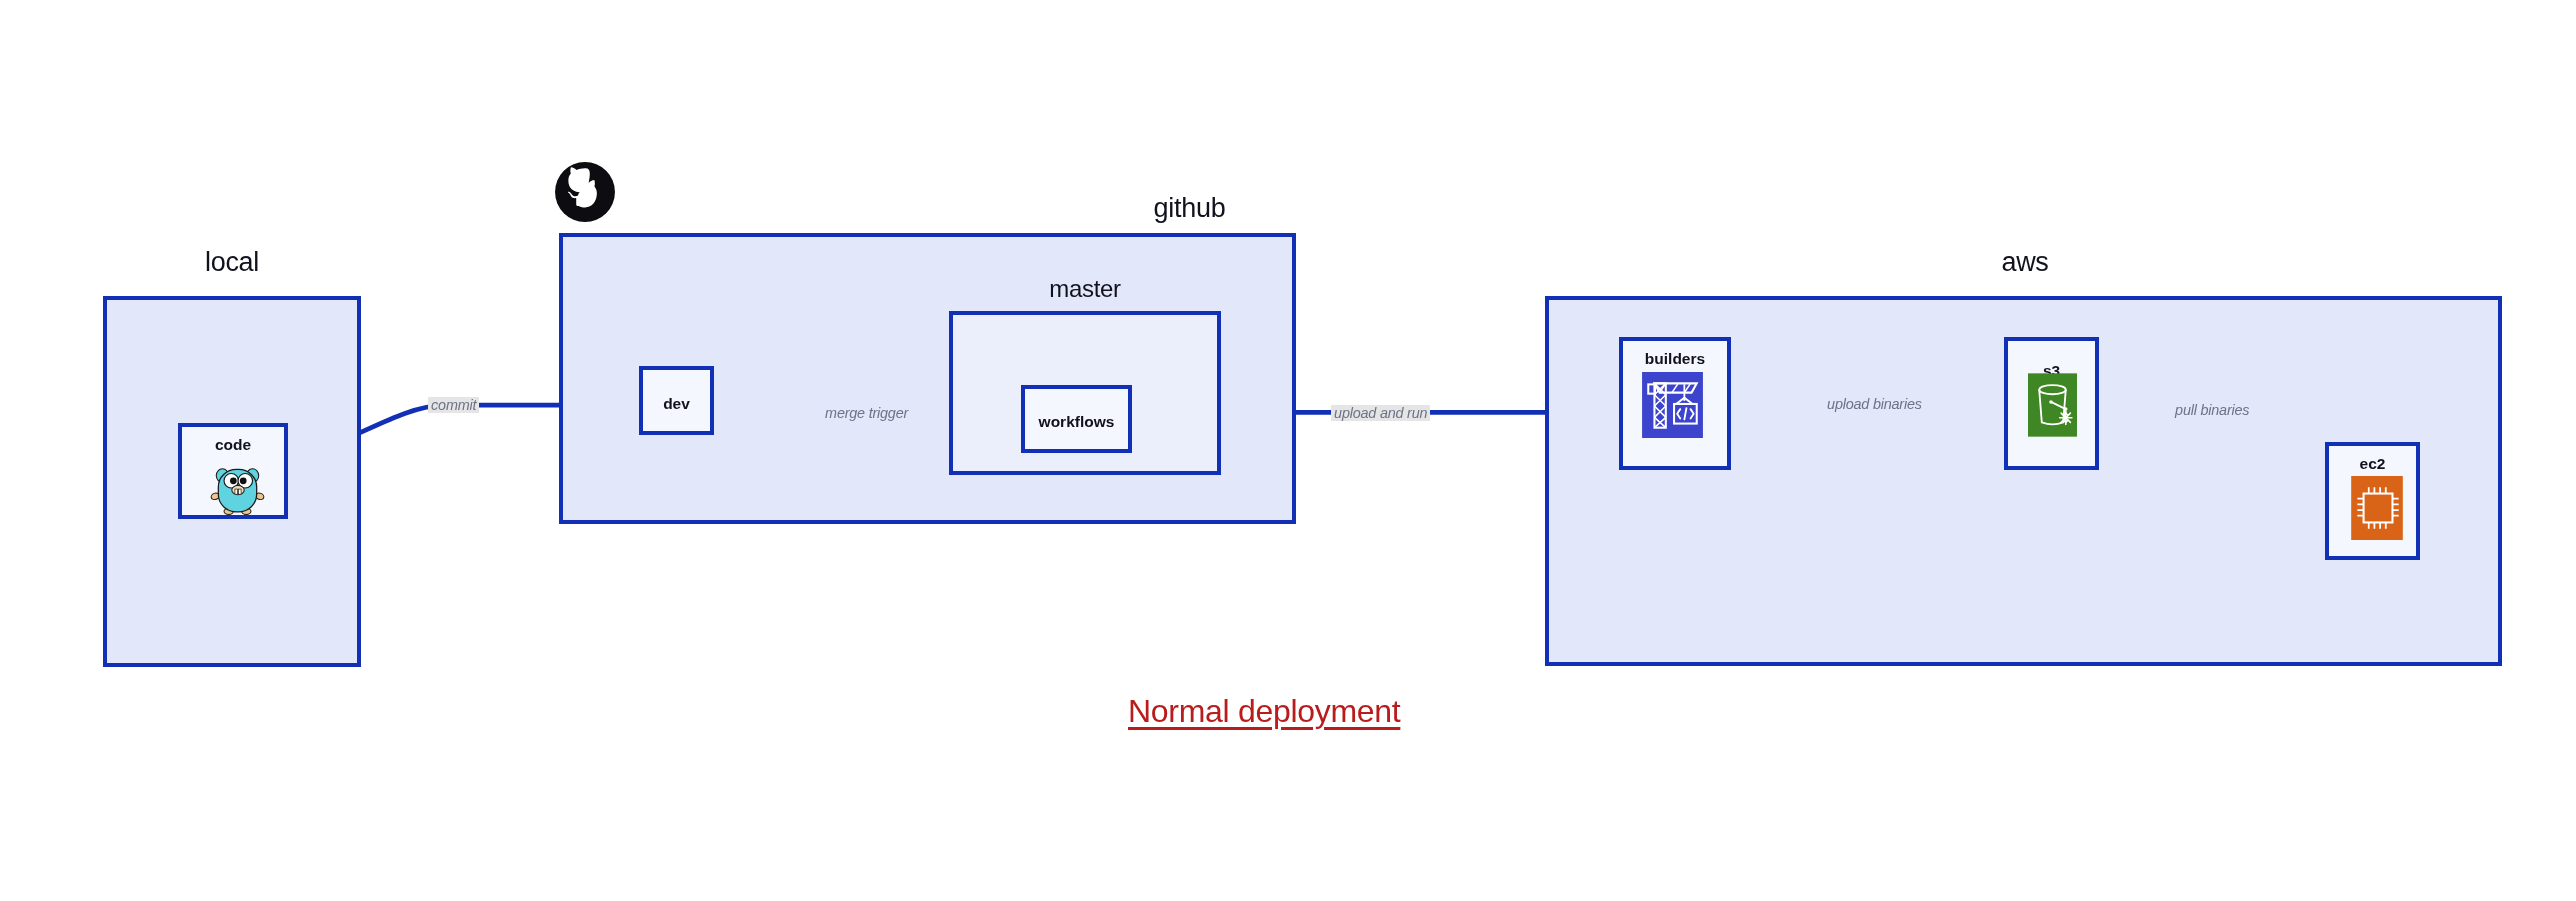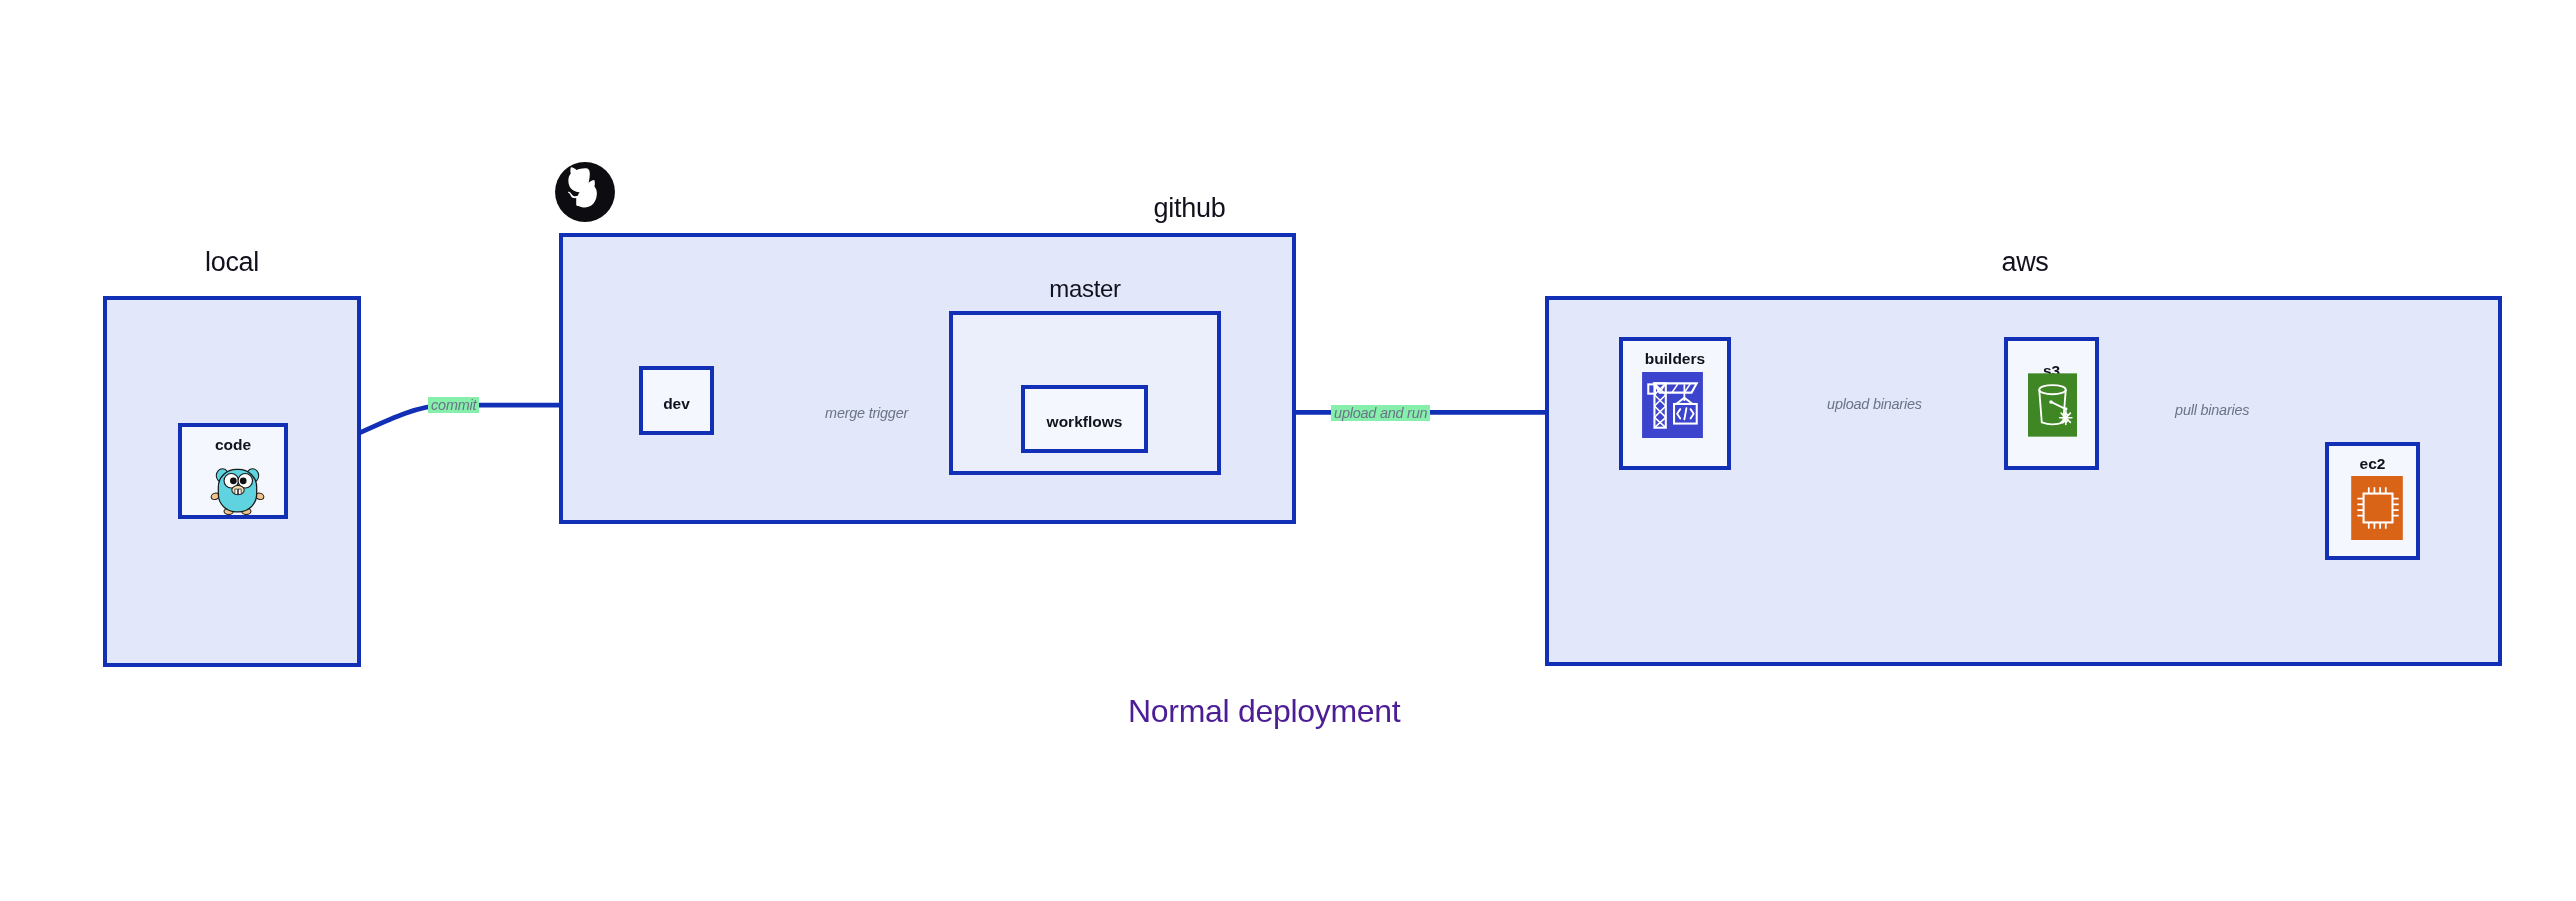--- a/index.html
+++ b/index.html
@@ -61,28 +61,29 @@
     font-style: italic;
     white-space: nowrap;
     background: transparent;
     letter-spacing: -0.2px;
   }
   .edge-label.boxed {
     background: #e2e7fa;
     padding: 0 3.1px;
   }
   .edge-label.boxed-light {
-    background: #86efac;
+    background: #e5e5e5;
     padding: 0 3.1px;
   }
   #diagram-title {
     position: absolute;
-    color: #4c1d95;
+    color: #b91c1c;
     font-size: 32px;
     font-weight: 400;
+    text-decoration: underline;
     text-underline-offset: 5.2px;
     white-space: nowrap;
     letter-spacing: -0.3px;
   }
   svg.edges {
     position: absolute;
     left: 0;
     top: 0;
     width: 2604px;
     height: 902px;
@@ -174,21 +175,21 @@
   <div class="group-label" style="left:1097px; top:193px; width:185px;">github</div>
   <div class="group-box" style="left:559px; top:233px; width:737px; height:291px;"></div>
 
   <div class="leaf-box" style="left:639px; top:366px; width:75px; height:69px;">
     <div class="node-label" style="top:25px;">dev</div>
   </div>
 
   <div class="group-label" style="left:949px; top:275px; width:272px; font-size:24px;">master</div>
   <div class="inner-box" style="left:949px; top:311px; width:272px; height:164px;"></div>
 
-  <div class="leaf-box" style="left:1021px; top:385px; width:127px; height:68px;">
+  <div class="leaf-box" style="left:1021px; top:385px; width:111px; height:68px;">
     <div class="node-label" style="top:24px;">workflows</div>
   </div>
 
   <div class="group-label" style="left:1922px; top:247px; width:206px;">aws</div>
   <div class="group-box" style="left:1545px; top:296px; width:957px; height:370px;"></div>
 
   <div class="leaf-box" style="left:1619px; top:337px; width:112px; height:133px;">
     <div class="node-label" style="top:9.3px;">builders</div>
     <span class="icon-wrap" style="left:19px; top:31px; width:61px; height:66px;">
       <svg width="61" height="66" viewBox="0 0 118 128" xmlns="http://www.w3.org/2000/svg">

